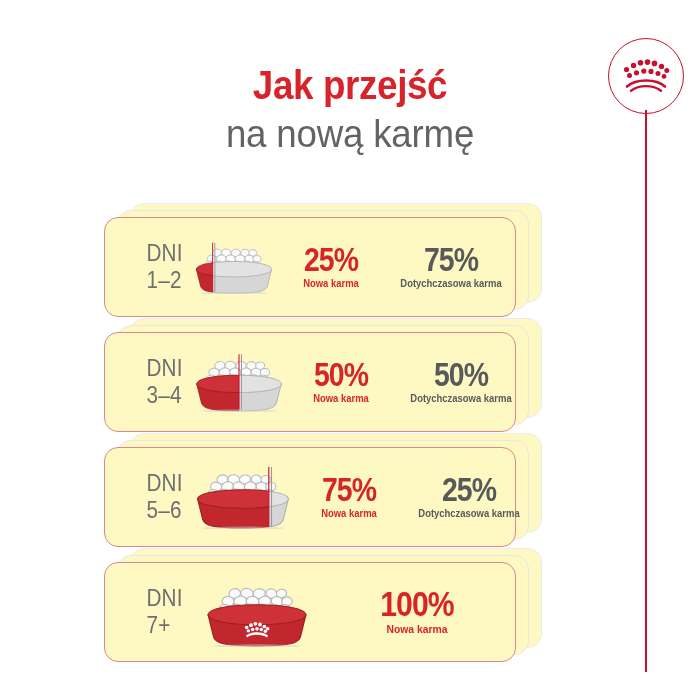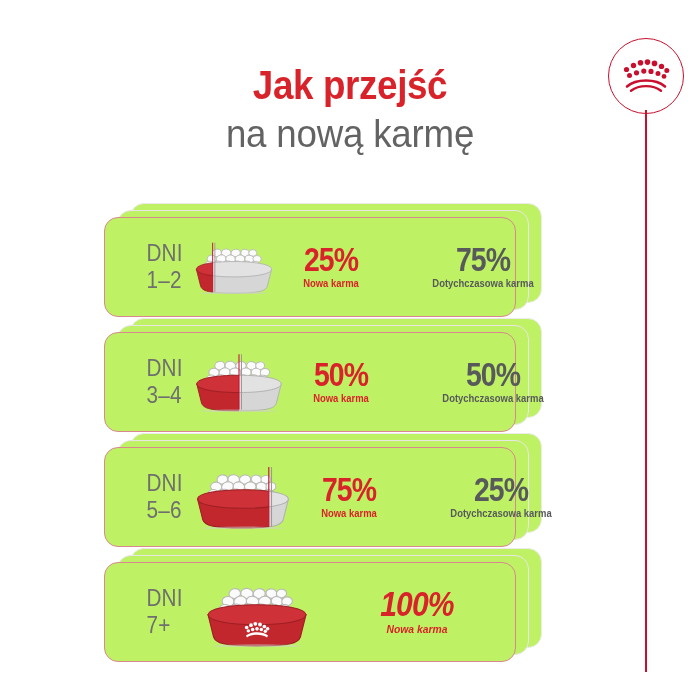--- a/index.html
+++ b/index.html
@@ -56,21 +56,21 @@
   }
 
   
   #steps { position:absolute; left:0; top:0; width:700px; height:700px; }
 
   .step { position:absolute; left:104px; width:440px; }
 
   .card-back2, .card-back1, .card-front {
     position:absolute;
     border-radius:14px;
-    background:#bef264;
+    background:#fef9c3;
   }
   .card-back2 {
     left:26px; top:0px;
     width:412px; height:100px;
     border:1px solid #eceaea;
   }
   .card-back1 {
     left:13px; top:7px;
     width:412px; height:100px;
     border:1px solid #e8e6e6;
@@ -105,21 +105,20 @@
     justify-content:center;
     position:relative;
   }
 
   
   .pcts {
     flex:1;
     display:flex;
     align-items:center;
     padding-right:6px;
-    gap:32px;
   }
   .pct { text-align:center; }
   .pct .big {
     font-size:33px;
     font-weight:bold;
     line-height:1;
     letter-spacing:-1px;
     transform:scaleX(.86);
     display:block;
   }
@@ -130,21 +129,21 @@
     transform:scaleX(.9);
     display:block;
     white-space:nowrap;
   }
   .pct.new .big, .pct.new .lbl { color:#d8232a; }
   .pct.old .big { color:#58595b; }
   .pct.old .lbl { color:#58595b; }
 
   .pct.new { width:108px; }
   .pct.old { width:132px; }
-  .pct.solo { width:160px; margin-left:14px;font-style:italic; }
+  .pct.solo { width:160px; margin-left:14px; }
   .pct.solo .big { font-size:35px; }
   .pct.solo .lbl { font-size:11.5px; }
 </style>
 </head>
 <body>
 
 <div id="brand-mark">
   <div class="ring"></div>
   <svg width="48" height="40" viewBox="0 0 48 40">
     <g fill="#c8102e">

